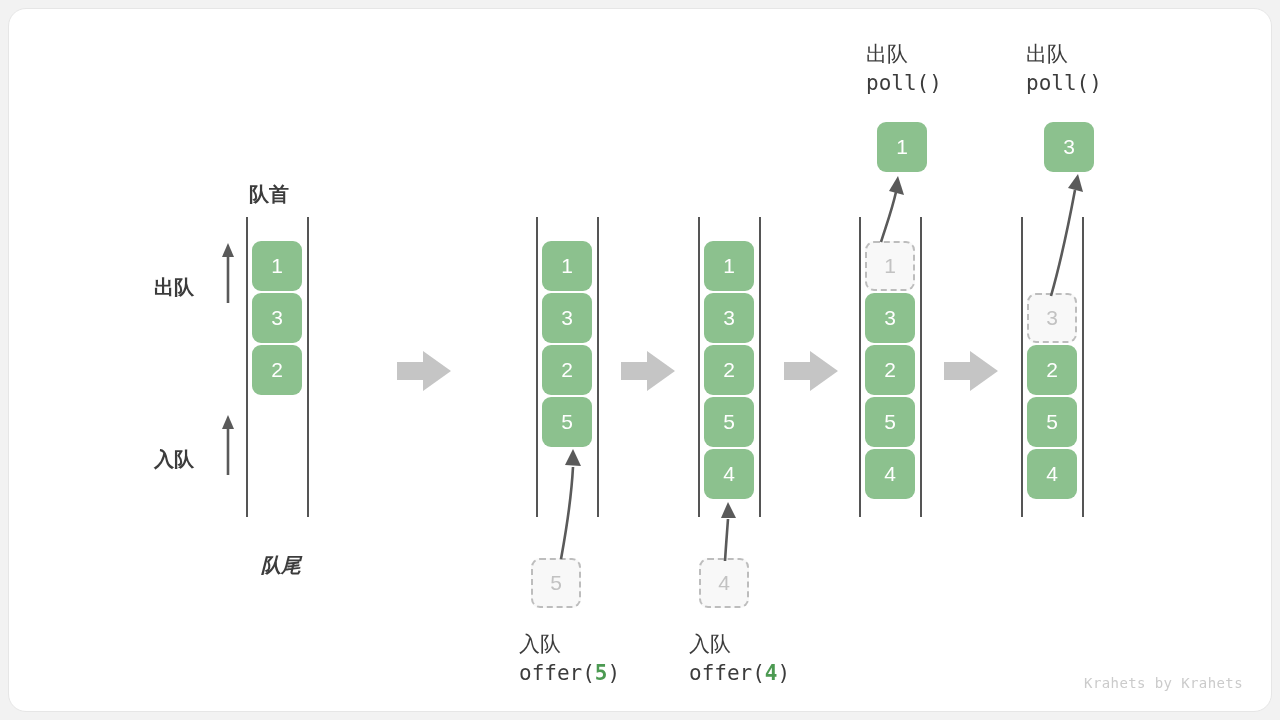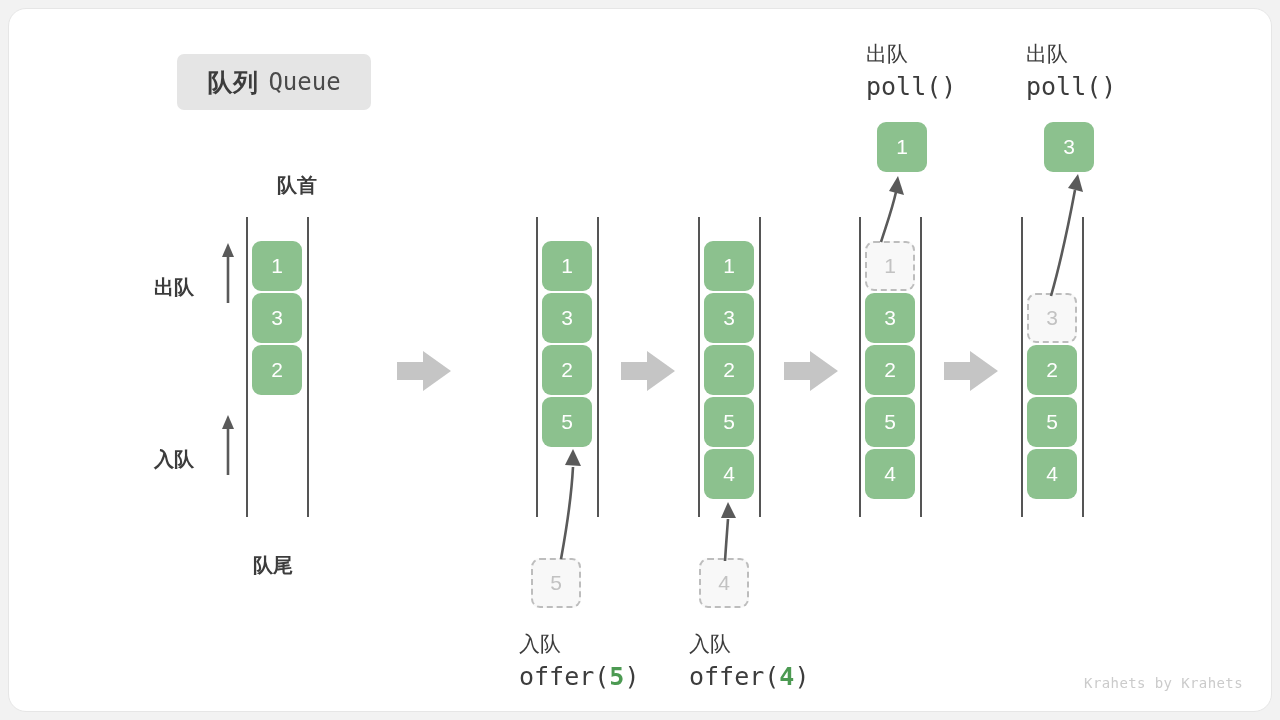--- a/index.html
+++ b/index.html
@@ -68,21 +68,21 @@
     text-align: left;
     line-height: 1.42;
   }
   .op-label .cn {
     font-size: 21px;
     color: #3c3c3c;
     display: block;
   }
   .op-label .code {
     font-family: "DejaVu Sans Mono", "Liberation Mono", monospace;
-    font-size: 25px;
+    font-size: 21px;
     color: #3c3c3c;
     display: block;
   }
   .op-label .code .num { color: #4c9a52; font-weight: bold; }
 
   
   .column { position: absolute; }
   .rail {
     position: absolute;
     width: 1.6px;
@@ -135,27 +135,23 @@
     color: #cbcbcb;
     letter-spacing: 0.4px;
   }
 </style>
 </head>
 <body>
 
 <div id="stage">
   <div id="card">
 
-    <div id="title-badge">
-      <span class="cn">队列</span>
-      <span class="en">Queue</span>
-    </div>
-
-    <div class="cn-bold" style="left:240px; top:163px;margin-left:28px;">队首</div>
-    <div class="cn-bold" style="left:244px; top:543px;">队尾</div>
+
+    <div class="cn-bold" style="left:240px; top:172px;">队首</div>
+    <div class="cn-bold" style="left:252px; top:543px;font-style:italic;">队尾</div>
 
     <div class="cn-bold" style="left:145px; top:265px;">出队</div>
     <div class="cn-bold" style="left:145px; top:437px;">入队</div>
 
     <svg class="thin-arrow" style="left:205px; top:232px;" width="28" height="64">
       <line x1="14" y1="62" x2="14" y2="10" stroke="#5a5a5a" stroke-width="2.6"></line>
       <polygon points="14,2 8,16 20,16" fill="#5a5a5a"></polygon>
     </svg>
     <svg class="thin-arrow" style="left:205px; top:404px;" width="28" height="64">
       <line x1="14" y1="62" x2="14" y2="10" stroke="#5a5a5a" stroke-width="2.6"></line>

